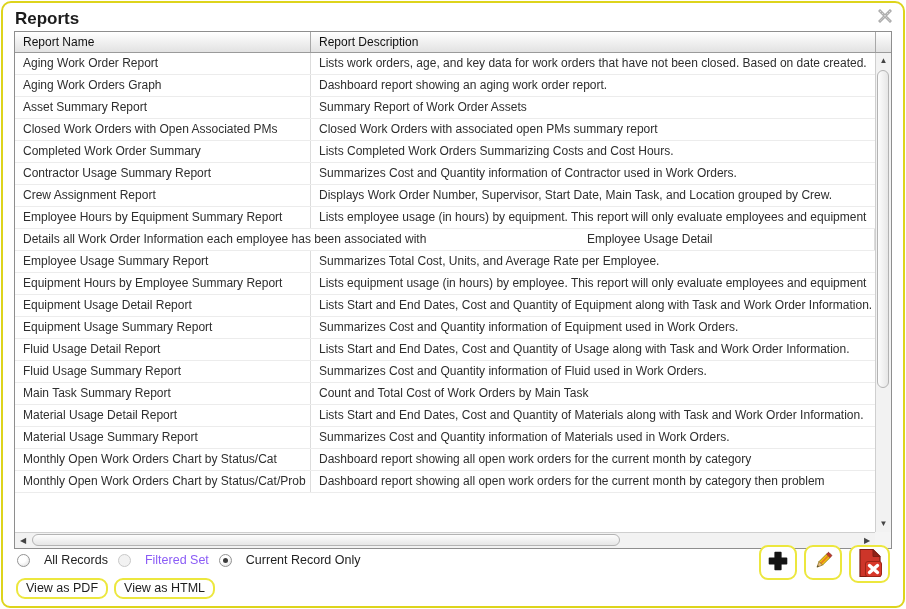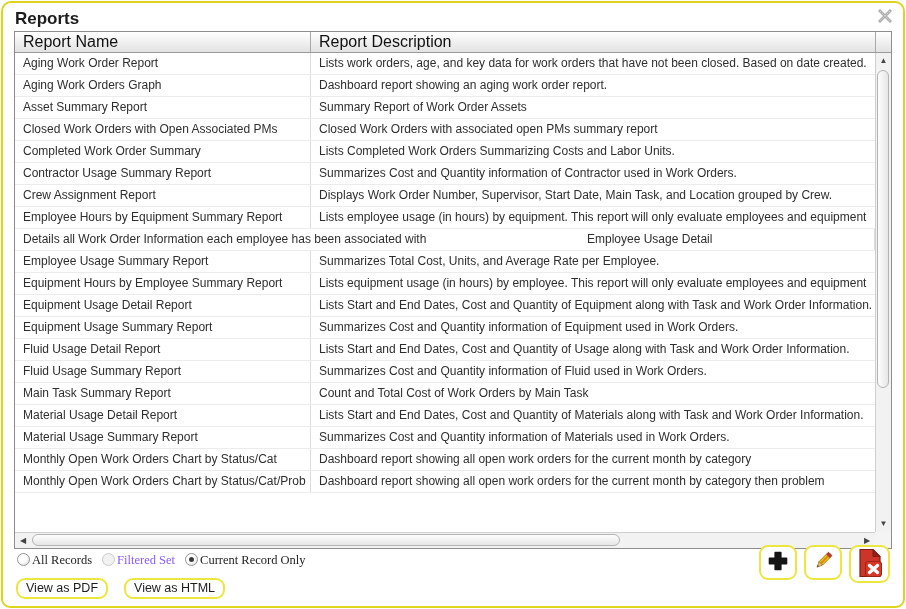--- a/index.html
+++ b/index.html
@@ -22,21 +22,21 @@
   .close-btn { position:absolute; right:11px; top:6px; width:14px; height:14px; cursor:pointer; opacity:.8; }
 
   
   .table-wrap {
     position:absolute; left:11px; top:28px; width:878px; height:518px;
     border:1px solid #8e8e8e; background:#fff; overflow:hidden;
   }
   .thead {
     position:absolute; left:0; top:0; right:0; height:21px;
     display:flex; background:linear-gradient(#ffffff, #e2e2e2);
-    border-bottom:1px solid #9a9a9a; font-size:16px; color:#111;
+    border-bottom:1px solid #9a9a9a; font-size:12px; color:#111;
   }
   .th { line-height:20px; padding-left:8px; white-space:nowrap; overflow:hidden; }
   .th-name { width:296px; border-right:1px solid #a8a8a8; }
   .th-desc { flex:1; border-right:1px solid #a8a8a8; }
   .th-sb { width:15px; }
 
   .tbody {
     position:absolute; left:0; top:21px; right:16px; bottom:16px; overflow:hidden;
     background:#fff;
   }
@@ -75,21 +75,21 @@
     background:linear-gradient(#fdfdfd,#e6e6e6);
     border:1px solid #b3b3b3; border-radius:7px;
   }
   .sb-corner { position:absolute; right:0; bottom:0; width:16px; height:16px; background:#f4f4f4; }
 
   
   .radio-row {
     position:absolute; left:14px; top:549px; height:16px;
     display:flex; align-items:center; gap:10px; font-size:12.5px; color:#222;
   }
-  .radio-option { display:flex; align-items:flex-start; gap:2px; cursor:pointer;font-family:Liberation Serif, serif; }
+  .radio-option { display:flex; align-items:flex-end; gap:14px; cursor:pointer; }
   .radio-circle {
     width:13px; height:13px; border-radius:50%;
     border:1px solid #949494;
     background:radial-gradient(circle at 35% 30%, #ffffff 40%, #dadada 100%);
     position:relative; flex:0 0 auto;
   }
   .radio-option.checked .radio-circle::after {
     content:""; position:absolute; left:3px; top:3px; width:5px; height:5px;
     border-radius:50%; background:#3c3c3c;
   }
@@ -100,21 +100,21 @@
   
   .icon-buttons { position:absolute; right:13px; top:542px; display:flex; gap:7px; align-items:flex-start; }
   .icon-btn {
     width:38px; height:35px; background:#fff;
     border:2px solid #ece73e; border-radius:9px;
     display:flex; align-items:center; justify-content:center; cursor:pointer; padding:0;
   }
   .icon-btn.delete { width:41px; height:38px; }
 
   
-  .view-buttons { position:absolute; left:13px; top:575px; display:flex; gap:16px; }
+  .view-buttons { position:absolute; left:13px; top:575px; display:flex; gap:6px; }
   .view-btn {
     background:#fff; border:2px solid #ece73e; border-radius:9px;
     font-family:"Liberation Sans",sans-serif;
     font-size:12.5px; color:#1d1d1d; padding:1px 8px 2px; height:21px; cursor:pointer;
     white-space:nowrap;
   }
 </style>
 </head>
 <body>
 
@@ -153,21 +153,21 @@
     <div class="cell cell-desc">Summary Report of Work Order Assets</div>
   </div>
 
   <div class="row">
     <div class="cell cell-name">Closed Work Orders with Open Associated PMs</div>
     <div class="cell cell-desc">Closed Work Orders with associated open PMs summary report</div>
   </div>
 
   <div class="row">
     <div class="cell cell-name">Completed Work Order Summary</div>
-    <div class="cell cell-desc">Lists Completed Work Orders Summarizing Costs and Labor Units.</div>
+    <div class="cell cell-desc">Lists Completed Work Orders Summarizing Costs and Cost Hours.</div>
   </div>
 
 
   <div class="row">
     <div class="cell cell-name">Contractor Usage Summary Report</div>
     <div class="cell cell-desc">Summarizes Cost and Quantity information of Contractor used in Work Orders.</div>
   </div>
 
   <div class="row">
     <div class="cell cell-name">Crew Assignment Report</div>

